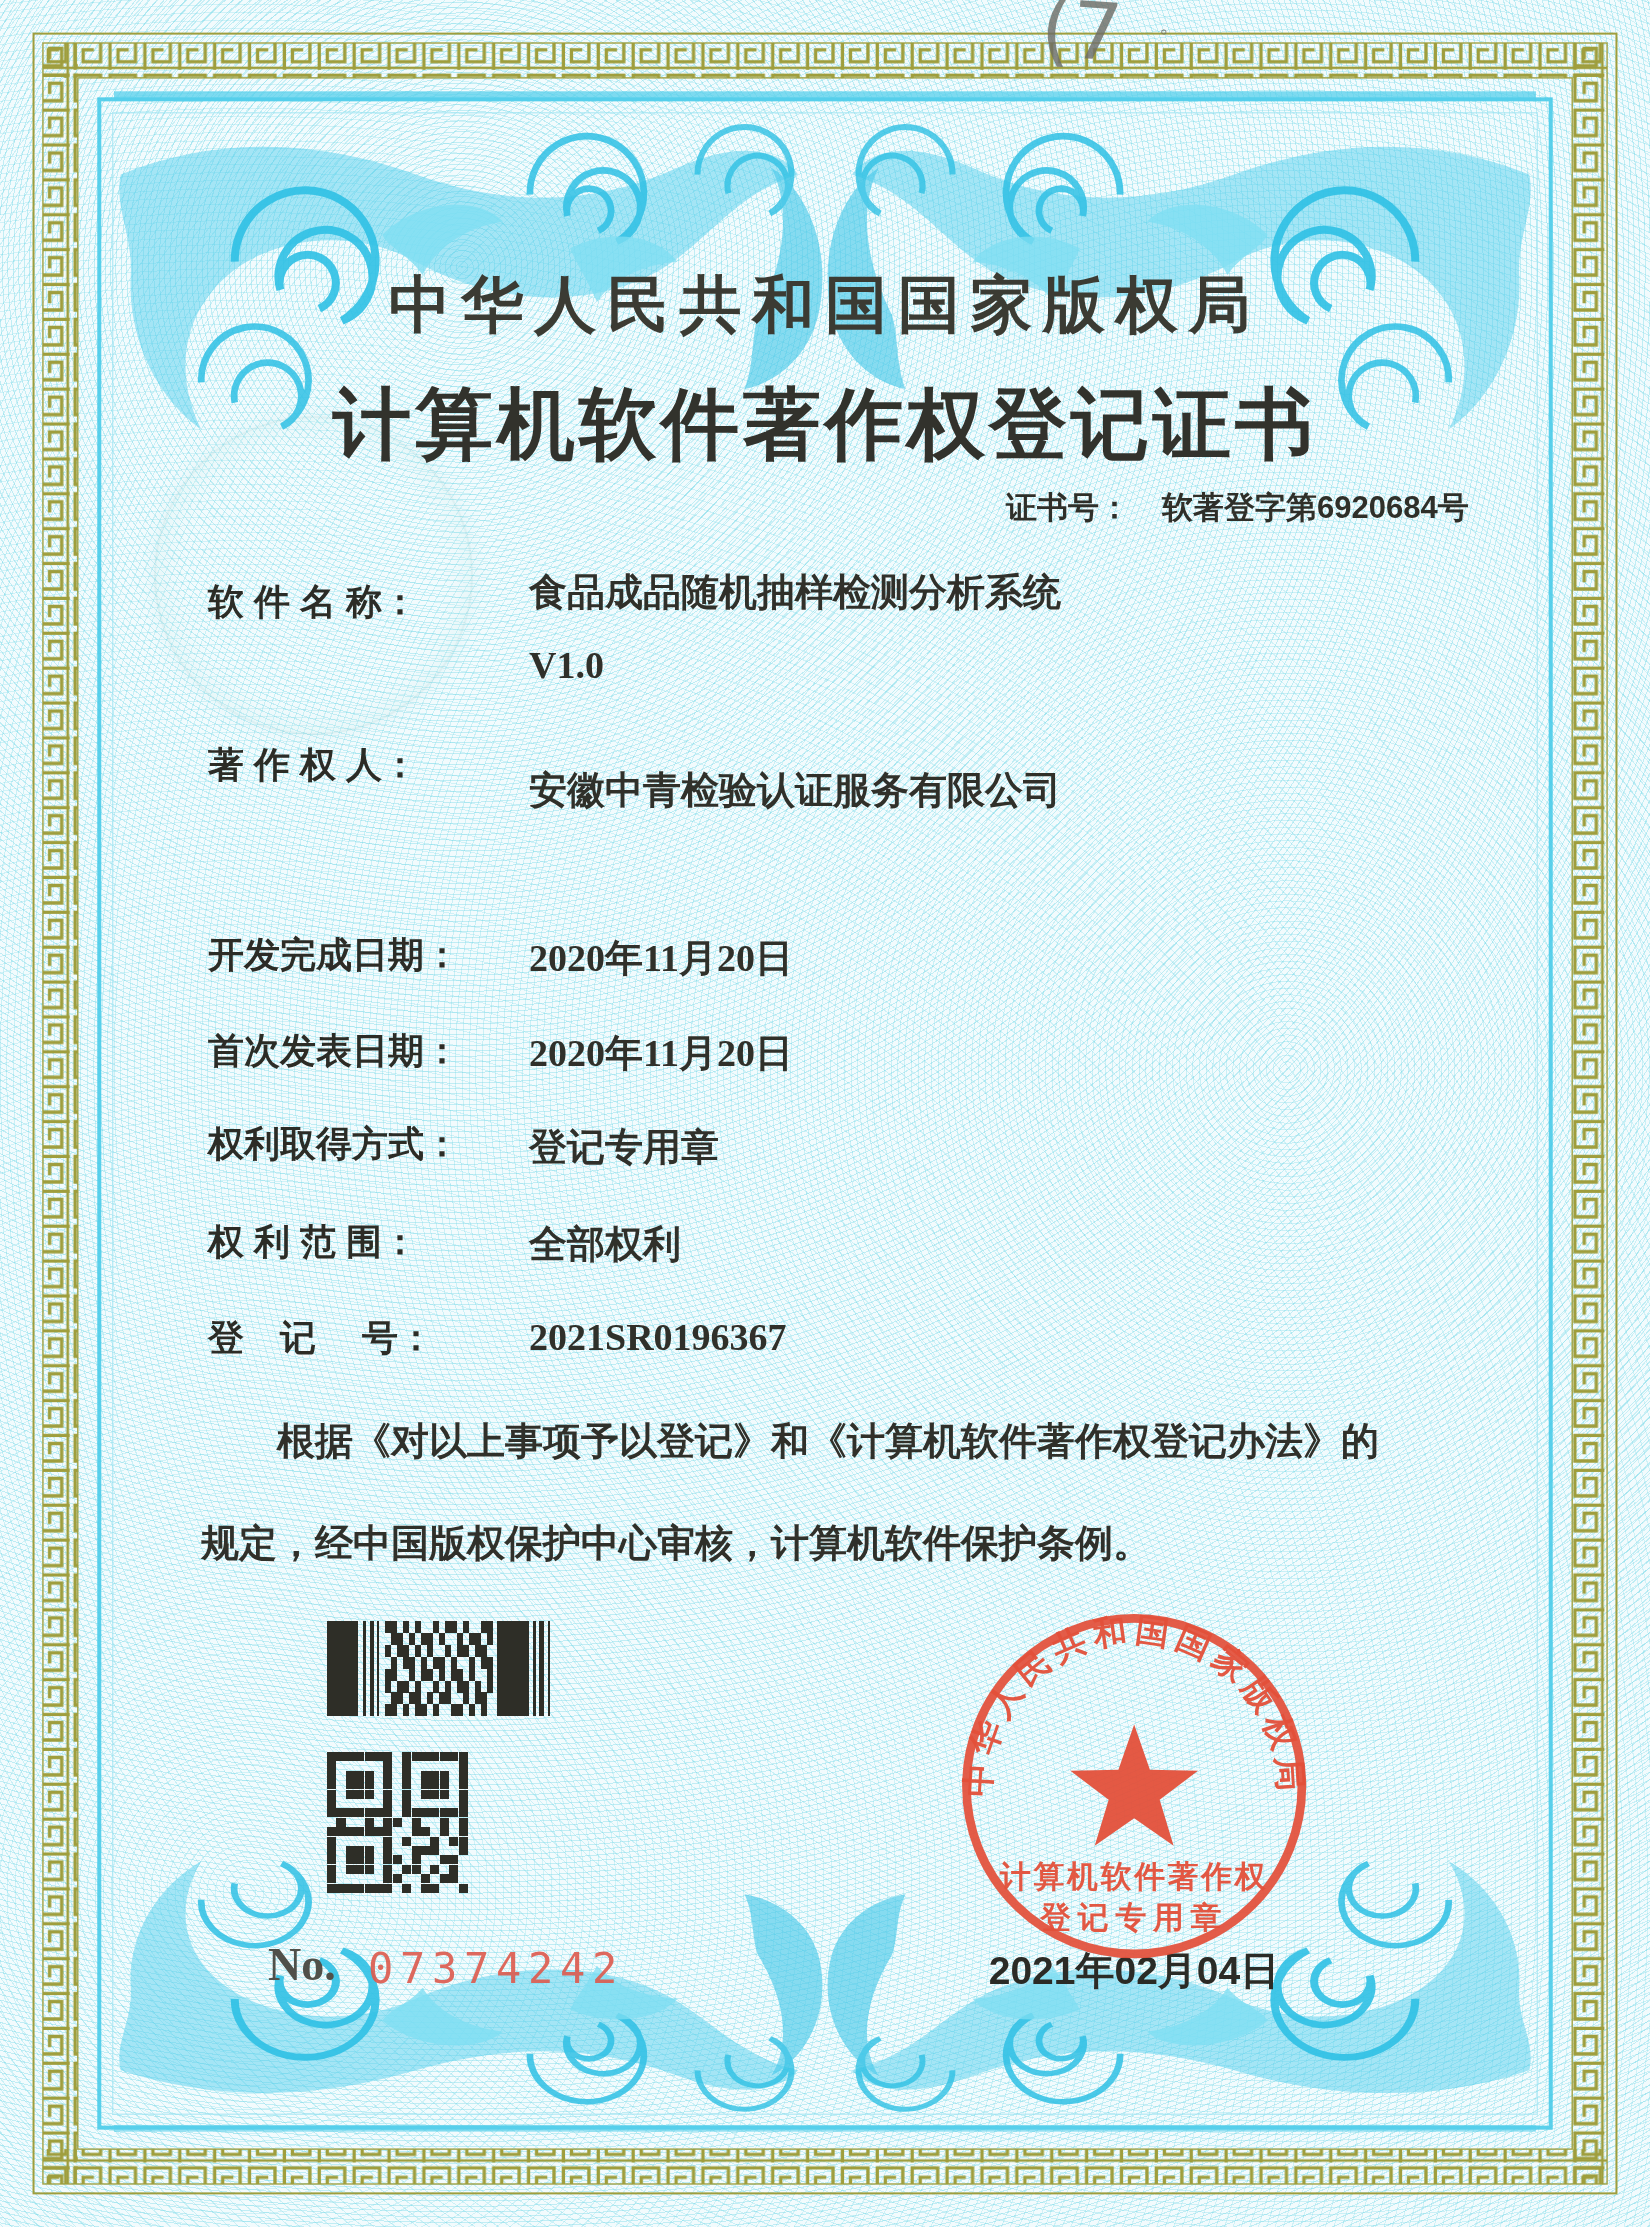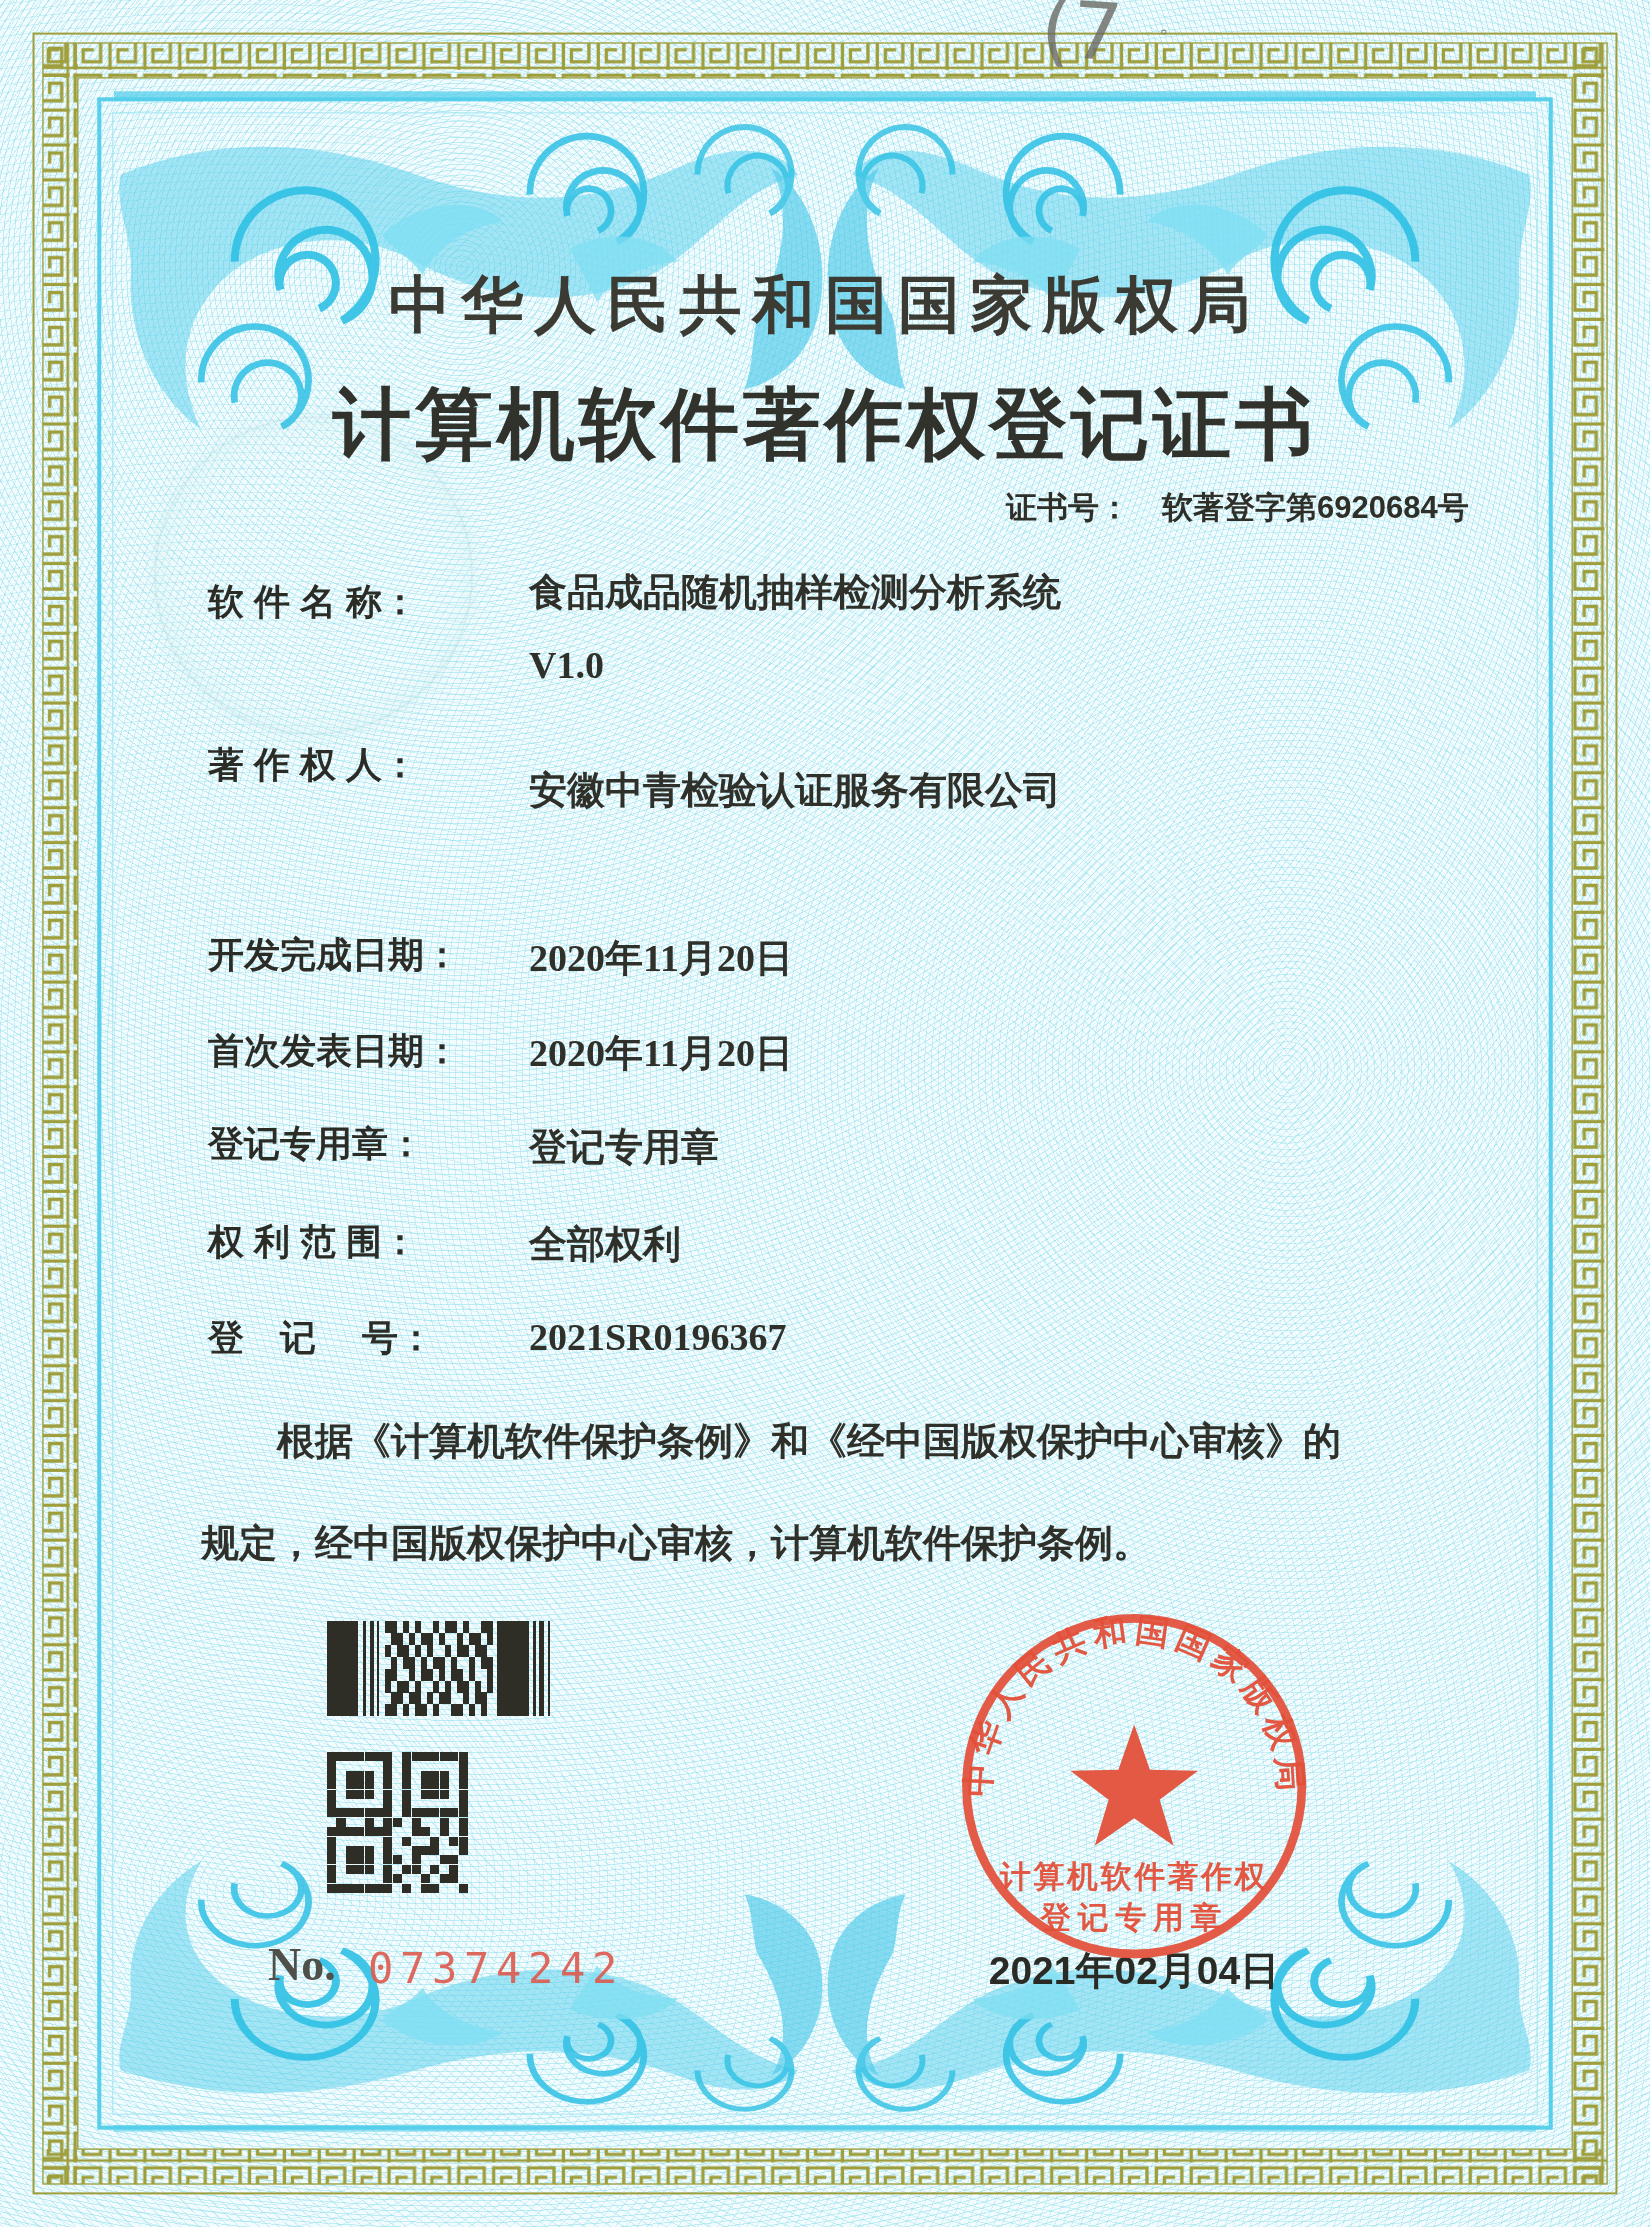--- a/index.html
+++ b/index.html
@@ -114,30 +114,30 @@
 
 <span class="abs flabel content" style="top:741px">著 作 权 人：</span>
 <span class="abs fvalue content" style="top:765px">安徽中青检验认证服务有限公司</span>
 
 <span class="abs flabel content" style="top:931px">开发完成日期：</span>
 <span class="abs fvalue content" style="top:933px">2020年11月20日</span>
 
 <span class="abs flabel content" style="top:1027px">首次发表日期：</span>
 <span class="abs fvalue content" style="top:1028px">2020年11月20日</span>
 
-<span class="abs flabel content" style="top:1120px">登记专用章：</span>
+<span class="abs flabel content" style="top:1120px">权利取得方式：</span>
 <span class="abs fvalue content" style="top:1122px">登记专用章</span>
 
 <span class="abs flabel content" style="top:1218px">权 利 范 围：</span>
 <span class="abs fvalue content" style="top:1219px">全部权利</span>
 
 <span class="abs flabel content" style="top:1314px">登　记　 号：</span>
 <span class="abs fvalue content" style="top:1315px">2021SR0196367</span>
 
-<div class="abs stmt l1 content" style="top:1422px">根据《计算机软件保护条例》和《经中国版权保护中心审核》的</div>
+<div class="abs stmt l1 content" style="top:1422px">根据《对以上事项予以登记》和《计算机软件著作权登记办法》的</div>
 <div class="abs stmt content" style="top:1524px">规定，经中国版权保护中心审核，计算机软件保护条例。</div>
 
 <div class="abs barcode content" id="barcode">
     <div class="bc-el" style="left: 0px; top: 0px; width: 31px; height: 95px;"></div>
     <div class="bc-el" style="left: 36px; top: 0px; width: 2.7px; height: 95px;"></div>
     <div class="bc-el" style="left: 43px; top: 0px; width: 4px; height: 95px;"></div>
     <div class="bc-el" style="left: 50px; top: 0px; width: 2px; height: 95px;"></div>
     <div class="bc-el" style="left: 58px; top: 0px; width: 6px; height: 12px;"></div>
     <div class="bc-el" style="left: 64px; top: 0px; width: 6px; height: 12px;"></div>
     <div class="bc-el" style="left: 76px; top: 0px; width: 6px; height: 12px;"></div>

